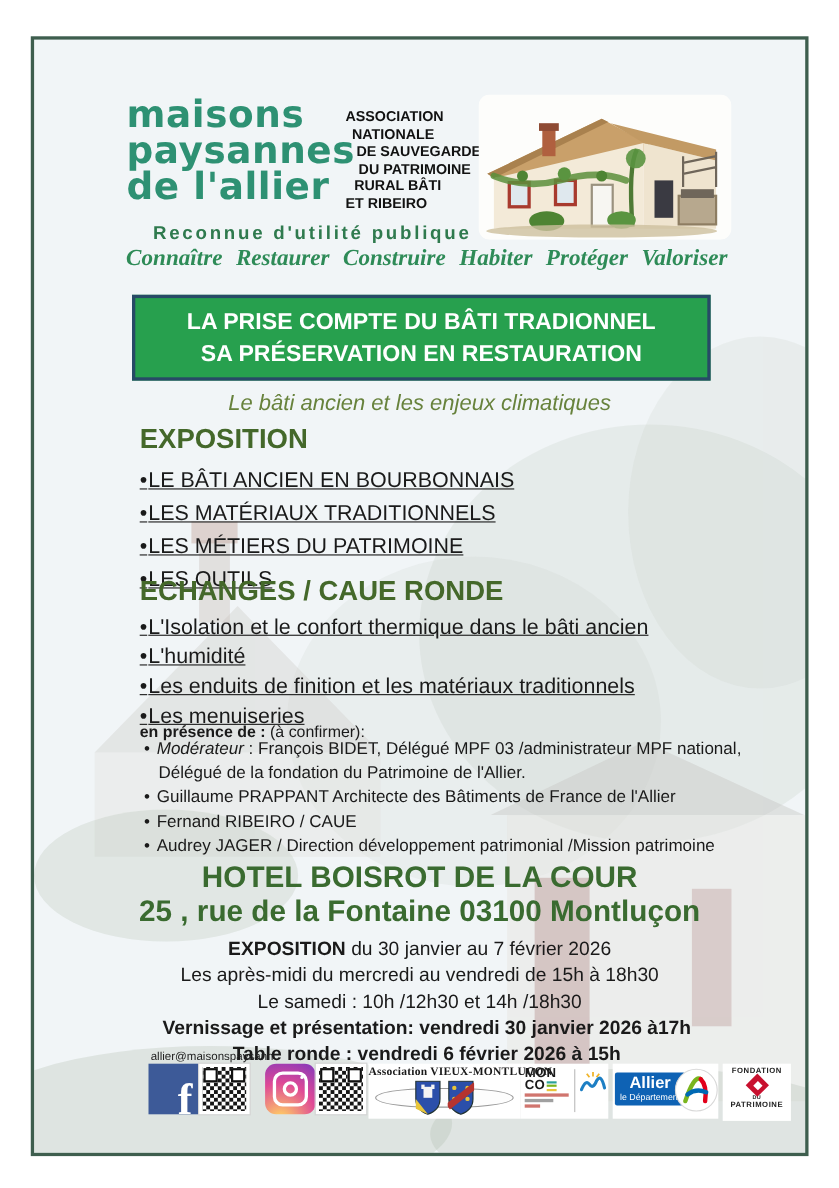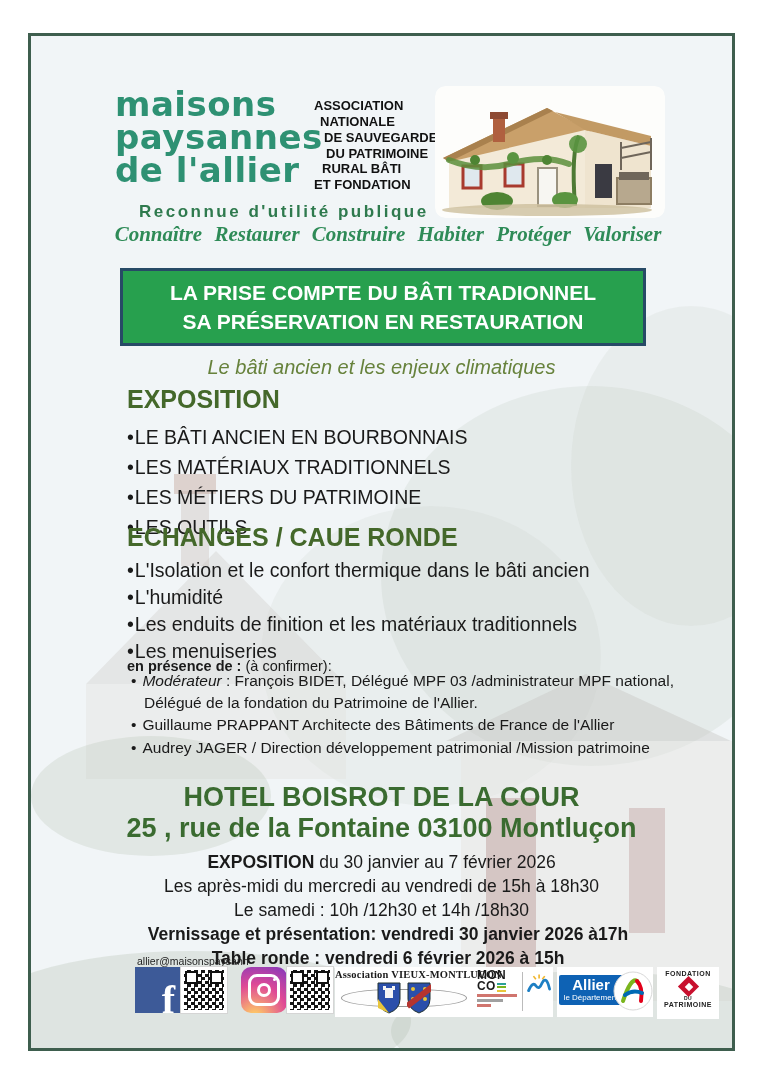--- a/index.html
+++ b/index.html
@@ -46,21 +46,21 @@
   .subtitle{
     position:absolute;left:0;top:320px;width:701px;text-align:center;
     font-style:italic;font-size:20px;color:#67823c;
   }
   
   .h-green{
     position:absolute;left:96px;margin:0;font-size:25px;font-weight:bold;color:#44682a;
   }
   .h-expo{top:349px;}
   .h-ech{top:487px;}
-  ul.plist{position:absolute;left:96px;margin:0;padding:0;list-style:none;}
+  ul.plist{position:absolute;left:96px;margin:0;padding:0;list-style:none;text-decoration:underline;}
   .list1{top:386px;font-size:19.5px;}
   .list1 li{line-height:30px;}
   .list2{top:521px;font-size:19.5px;}
   .list2 li{line-height:27px;}
   ul.plist li::before{content:"•";margin-right:1px;}
   .presence{position:absolute;left:96px;top:622px;font-size:14.5px;}
   .presence b{font-weight:bold;}
   .people{position:absolute;left:100px;top:634px;margin:0;padding:0;list-style:none;
     font-size:15.5px;width:545px;}
   .people li{line-height:21.5px;padding-left:13px;text-indent:-13px;margin-bottom:1px;}
@@ -143,21 +143,21 @@
     <div>paysannes</div>
     <div>de l'allier</div>
   </div>
 
   <div class="assoc">
     <div>ASSOCIATION</div>
     <div>NATIONALE</div>
     <div>DE SAUVEGARDE</div>
     <div>DU PATRIMOINE</div>
     <div>RURAL BÂTI</div>
-    <div>ET FONDATION</div>
+    <div>ET RIBEIRO</div>
   </div>
 
   <svg class="house" viewBox="0 0 230 132">
     <rect x="0" y="0" width="230" height="132" rx="10" fill="#fdfdfb"></rect>
     <polygon points="8,72 112,22 160,48 60,92" fill="#c9a06a"></polygon>
     <polygon points="8,72 112,22 118,25 14,76" fill="#a9814e"></polygon>
     <rect x="58" y="30" width="12" height="26" fill="#b0603f"></rect>
     <rect x="55" y="26" width="18" height="7" fill="#8e4a33"></rect>
     <polygon points="14,76 150,44 150,122 14,122" fill="#f3ead8"></polygon>
     <polygon points="150,44 216,60 216,122 150,122" fill="#efe4cf"></polygon>
@@ -206,20 +206,21 @@
     <li>Les enduits de finition et les matériaux traditionnels</li>
     <li>Les menuiseries</li>
   </ul>
 
   <div class="presence">
     <b>en présence de :</b><span> (à confirmer):</span>
   </div>
   <ul class="people">
     <li><span class="it">Modérateur</span><span> : François BIDET, Délégué MPF 03 /administrateur MPF national, Délégué de la fondation du Patrimoine de l'Allier.</span></li>
     <li>Guillaume PRAPPANT Architecte des Bâtiments de France de l'Allier</li>
+    <li>Fernand RIBEIRO / CAUE</li>
     <li>Audrey JAGER / Direction développement patrimonial /Mission patrimoine</li>
   </ul>
 
   <div class="venue">
     <div class="big">HOTEL BOISROT DE LA COUR</div>
     <div class="big">25 , rue de la Fontaine  03100 Montluçon</div>
     <div class="gap"></div>
     <div class="sm"><b>EXPOSITION</b><span> du 30 janvier au 7 février 2026</span></div>
     <div class="sm">Les après-midi du mercredi au vendredi de 15h à 18h30</div>
     <div class="sm">Le samedi : 10h /12h30 et 14h /18h30</div>

